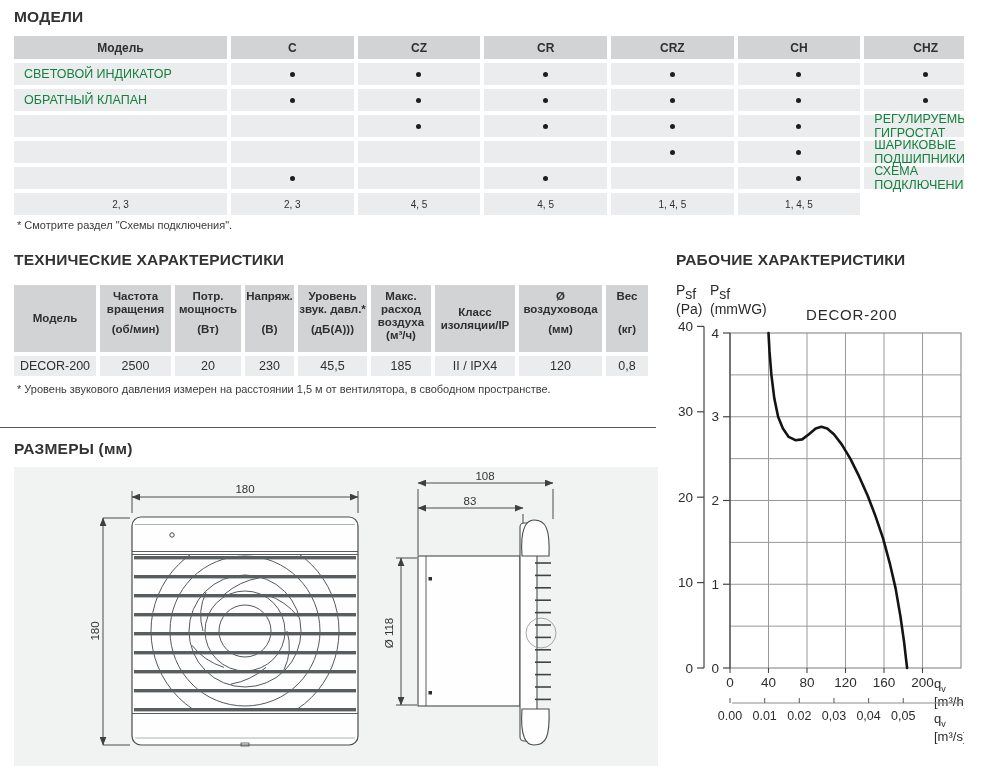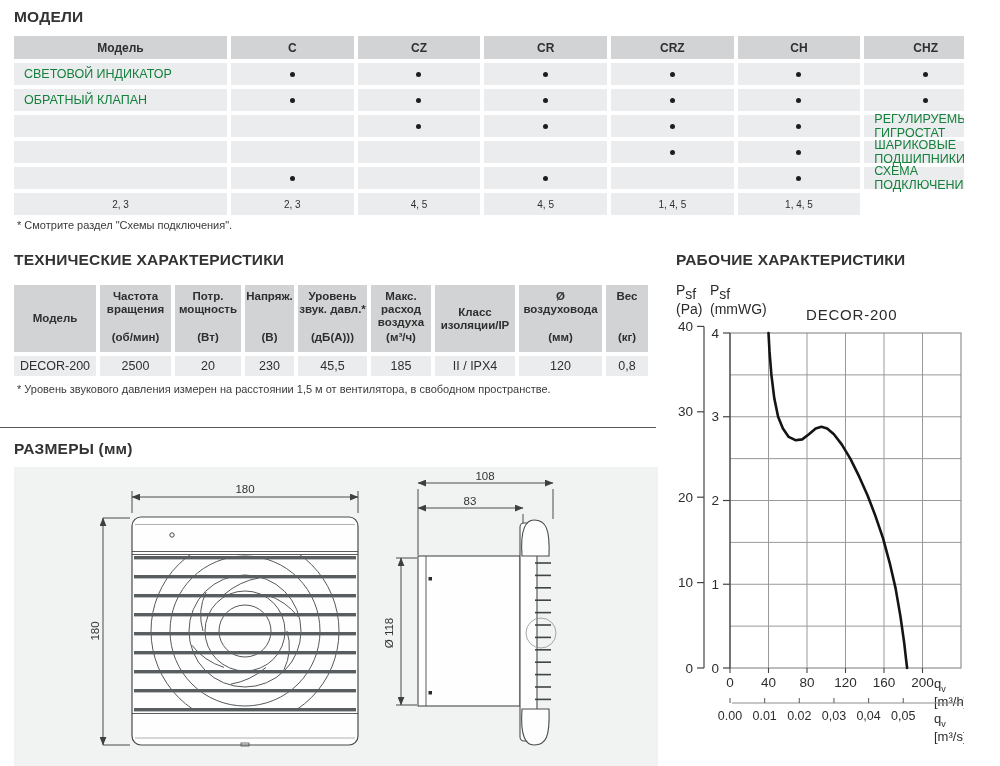--- a/index.html
+++ b/index.html
@@ -17,21 +17,21 @@
   #models-table .vcell{background:#ebeced;display:flex;align-items:center;justify-content:center;
     font-size:10px;color:#2f2f2f;}
   .dot{width:5px;height:5px;border-radius:50%;background:#1e1e1e;}
   
   #tech-table{position:absolute;left:14px;top:285px;width:633px;display:grid;
     grid-template-columns:82px 71px 66px 49px 69px 60px 80px 83px 42px;
     grid-template-rows:67px 20px;gap:4px;}
   #tech-table .hcell{background:#d2d3d4;display:flex;flex-direction:column;align-items:center;
     text-align:center;font-size:11.5px;font-weight:700;color:#2f2f2f;line-height:13px;}
   #tech-table .hcell .lbl{padding-top:5px;}
-  #tech-table .hcell .unit{margin-top:auto;padding-bottom:8px;}
+  #tech-table .hcell .unit{margin-top:auto;padding-bottom:16px;}
   #tech-table .hcell.centered{justify-content:center;}
   #tech-table .hcell.centered .lbl{padding-top:0;}
   #tech-table .vcell{background:#ebeced;display:flex;align-items:center;justify-content:center;
     font-size:12.5px;color:#2f2f2f;}
   
   #dims-panel{position:absolute;left:14px;top:467px;width:644px;height:299px;background:#f1f3f3;}
   #divider{position:absolute;left:0;top:427px;width:656px;height:1px;background:#5a5a5a;}
   
   #chart-wrap{position:absolute;left:660px;top:280px;width:340px;height:486px;}
   svg text{font-family:"Liberation Sans",sans-serif;}

